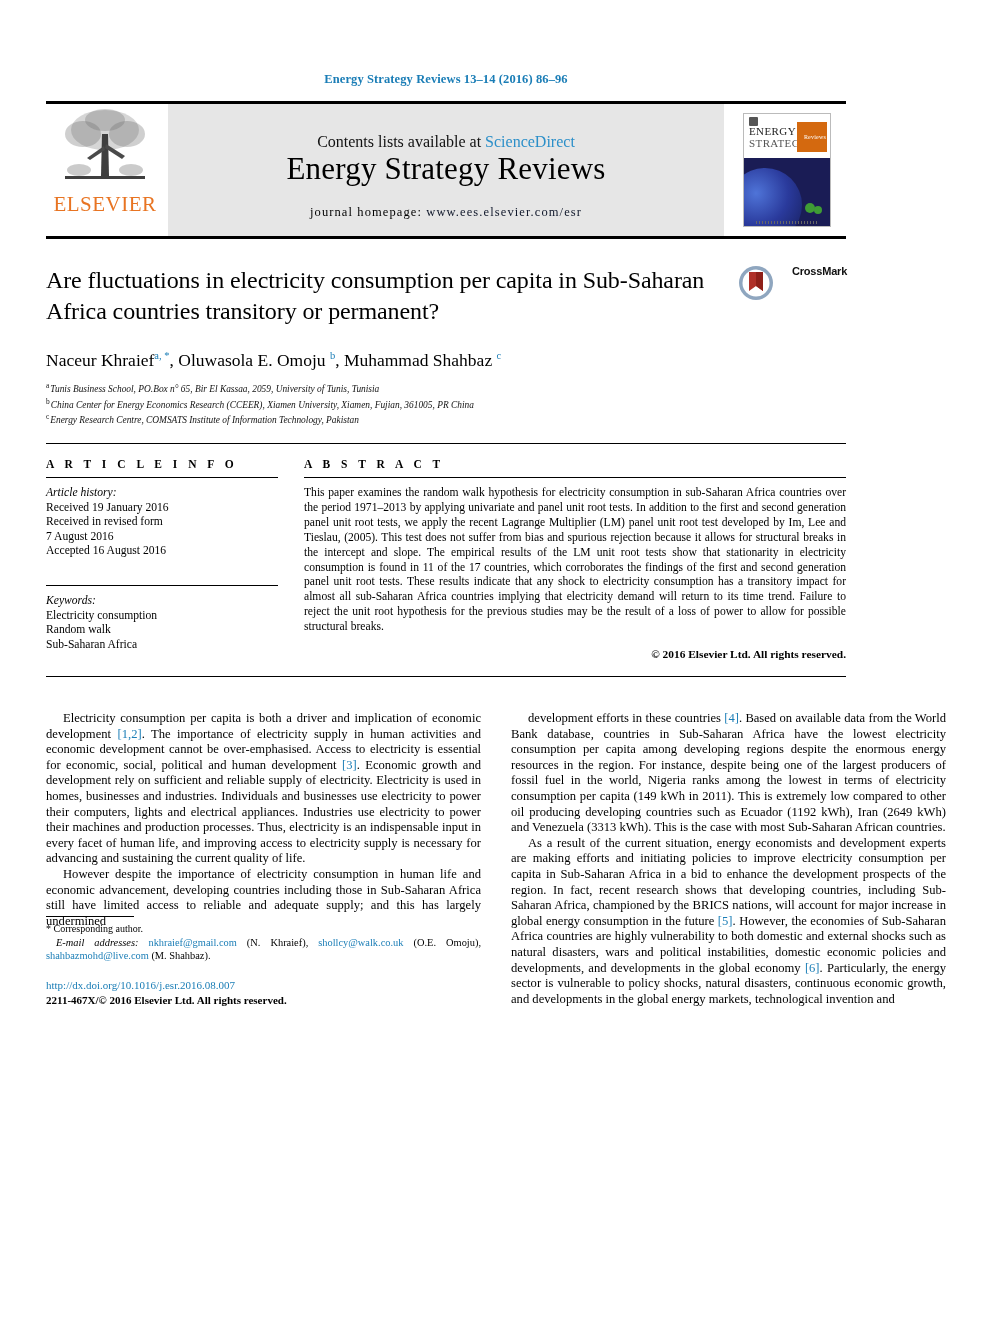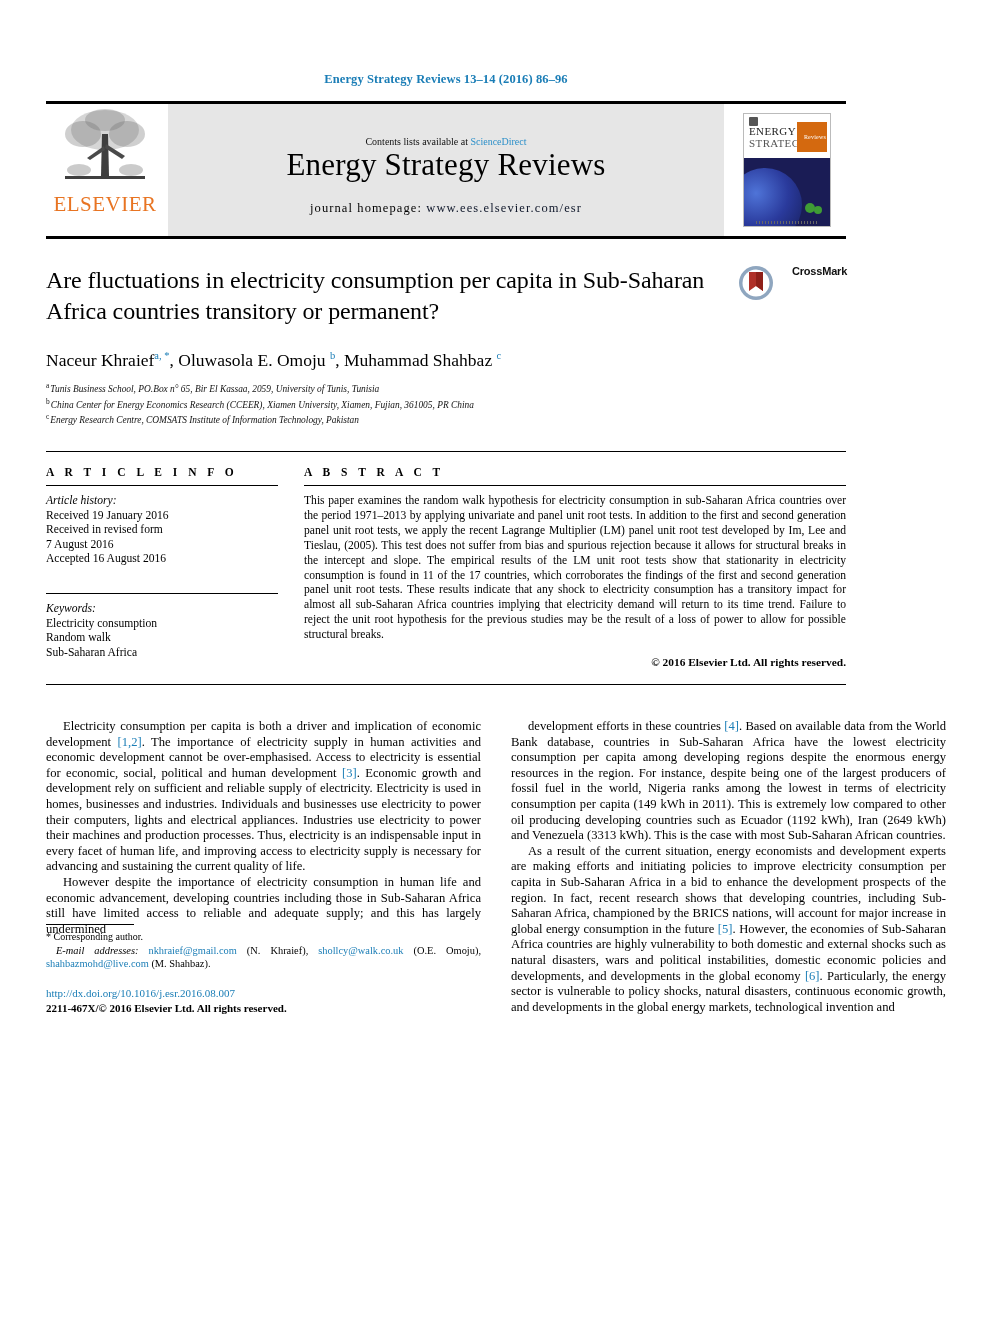--- a/index.html
+++ b/index.html
@@ -67,21 +67,21 @@
     flex: 1 1 auto;
     background: #e6e6e6;
     display: flex;
     flex-direction: column;
     align-items: center;
     justify-content: center;
     border-left: 4px solid #fff;
     border-right: 4px solid #fff;
   }
   .contents-line {
-    font-size: 10px;
+    font-size: 16px;
     color: #111;
     margin-top: 14px;
     text-align: center;
   }
   .contents-line .sd {
     color: #2b8fc9;
   }
   .journal-name {
     font-size: 31px;
     margin: 0 0 18px 0;
@@ -236,21 +236,21 @@
   }
   .affiliations sup {
     font-size: 7.4px;
     font-style: normal;
     vertical-align: super;
     padding-right: 1px;
   }
 
   
   .info-abstract {
-    margin-top: 24px;
+    margin-top: 16px;
     border-top: 1.6px solid #000;
     border-bottom: 1.6px solid #000;
     padding: 14px 0 16px 0;
     display: flex;
     gap: 26px;
   }
   .col-info {
     width: 232px;
     flex: 0 0 232px;
   }

